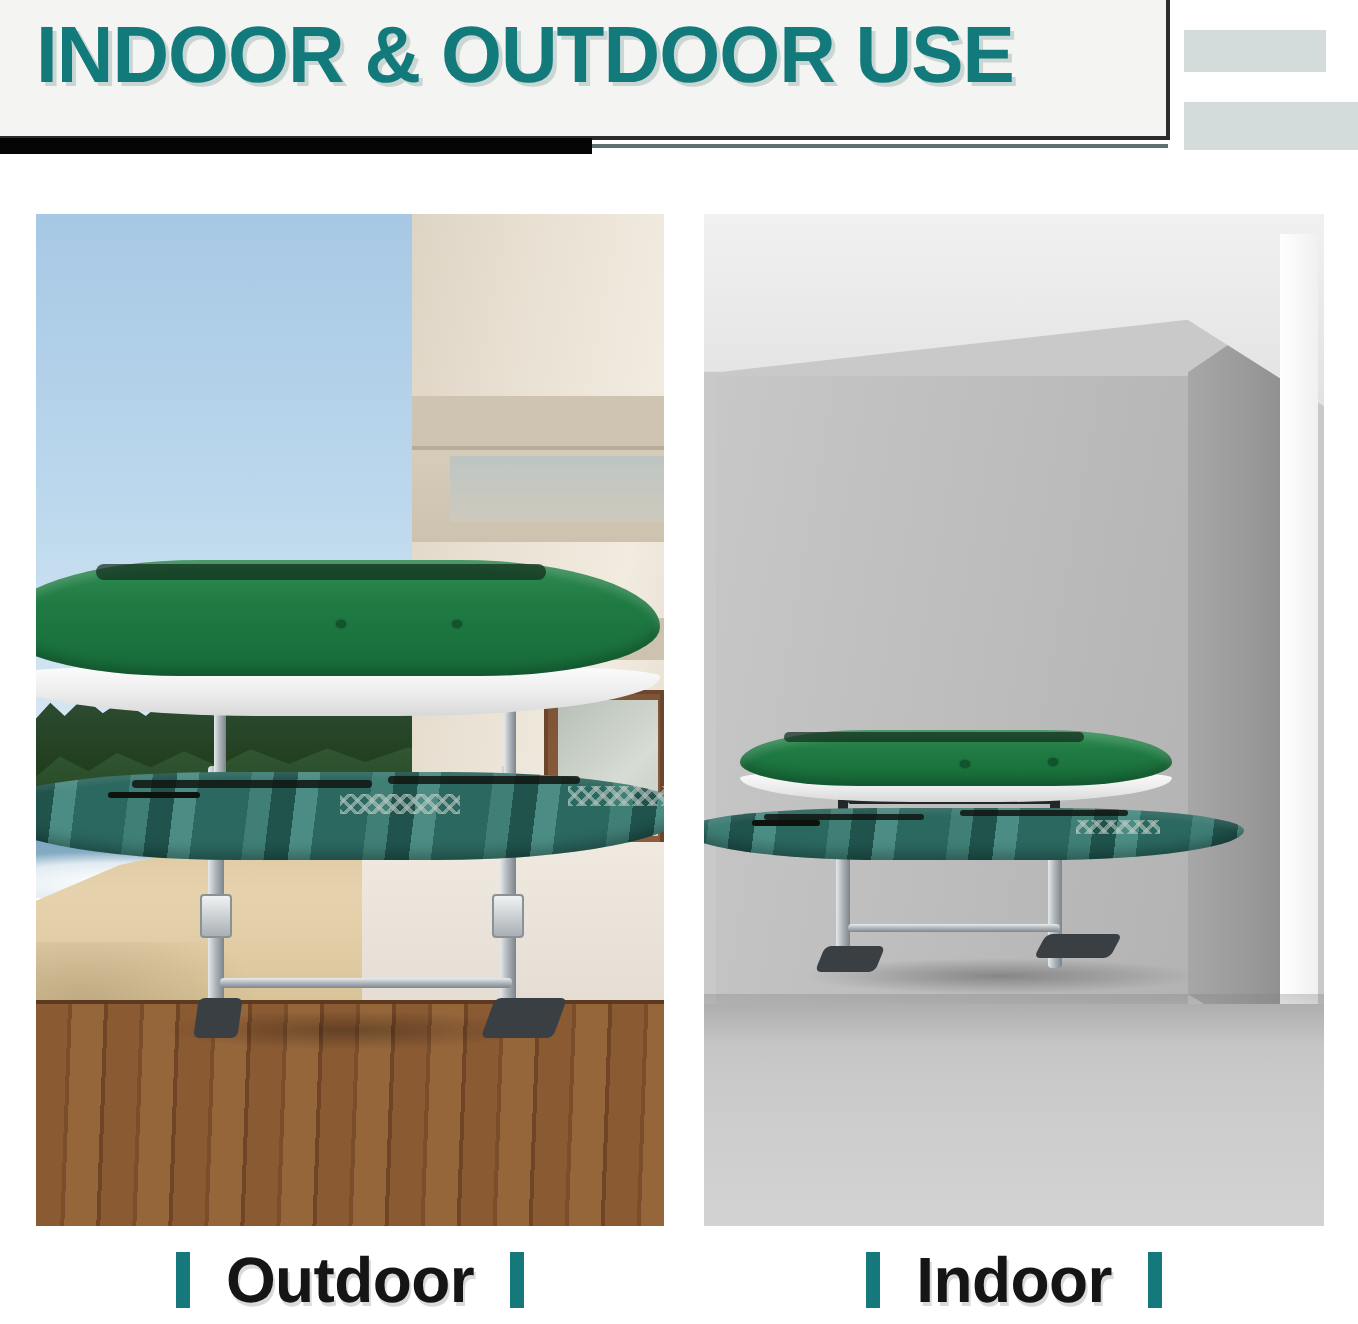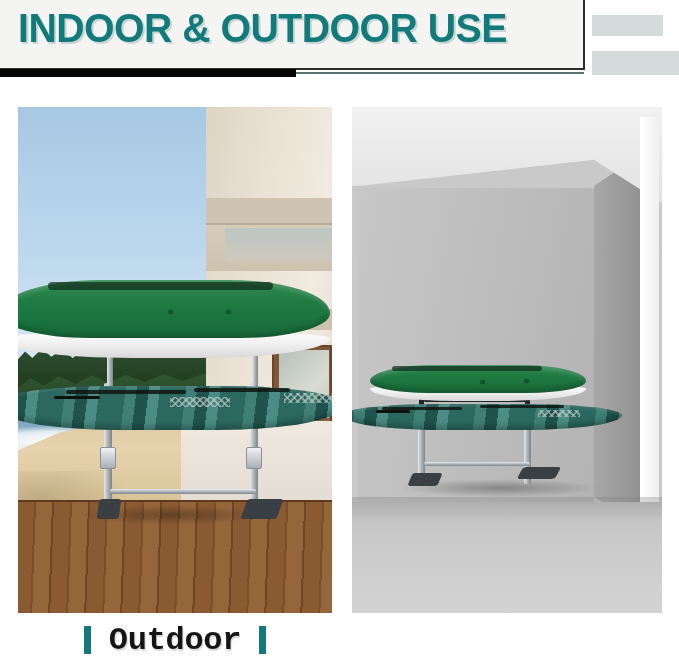--- a/index.html
+++ b/index.html
@@ -293,21 +293,21 @@
   .shadow-soft {
     position: absolute;
     border-radius: 50%;
     background: radial-gradient(ellipse, rgba(0,0,0,.28), rgba(0,0,0,0) 70%);
   }
 
   
   #caption-row {
     position: absolute;
     left: 0; top: 618px;
-    width: 679px; height: 44px; font-family: Liberation Mono, monospace;
+    width: 679px; height: 44px;
   }
   .caption-group {
     position: absolute;
     top: 0;
     height: 44px;
     display: flex;
     align-items: center;
     justify-content: center;
     gap: 18px;
   }
@@ -444,13 +444,18 @@
 </div>
 
 <div id="caption-row">
 
   <div class="caption-group" id="caption-outdoor">
     <span class="tick"></span>
     <span class="caption-text">Outdoor</span>
     <span class="tick"></span>
   </div>
 
+  <div class="caption-group" id="caption-indoor">
+    <span class="tick"></span>
+    <span class="caption-text">Indoor</span>
+    <span class="tick"></span>
+  </div>
 </div>
 
 </body></html>

